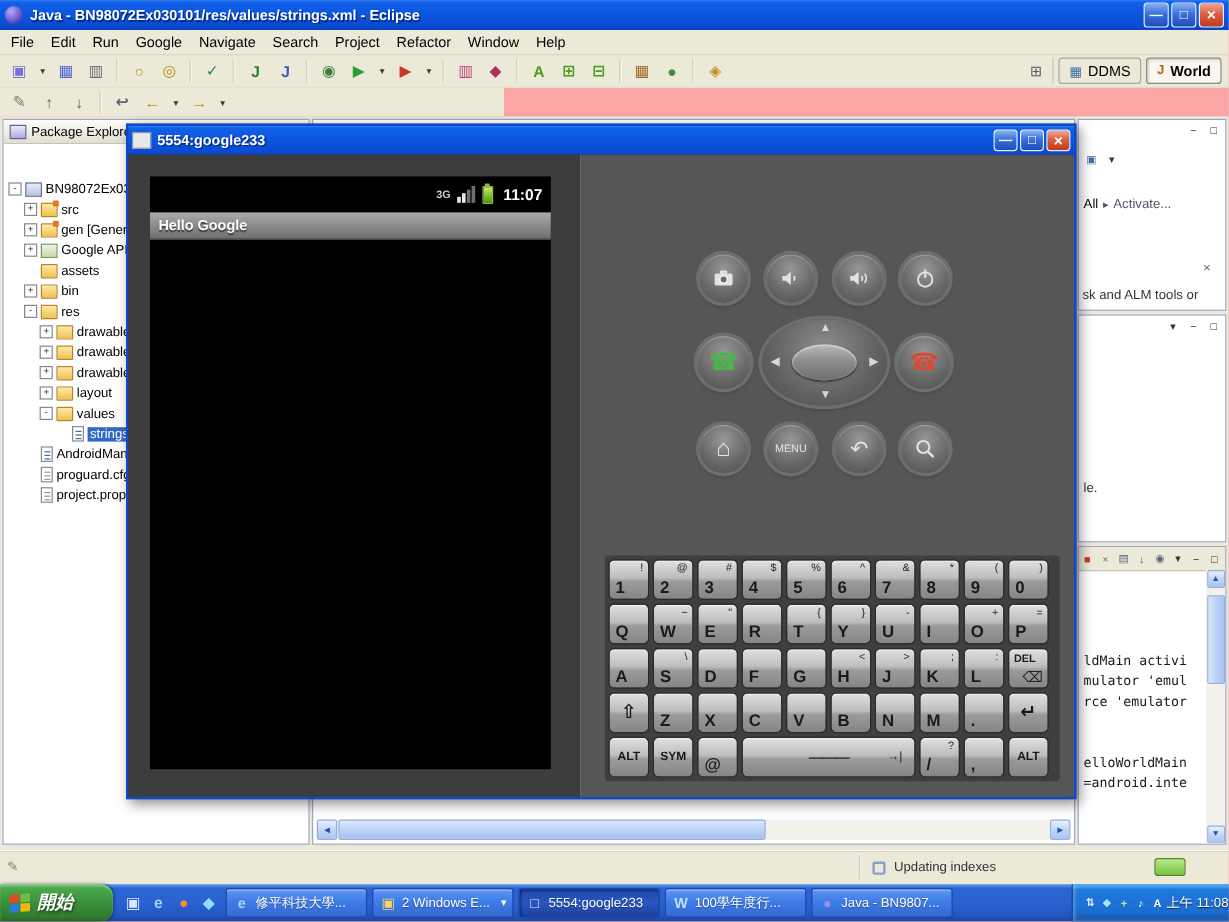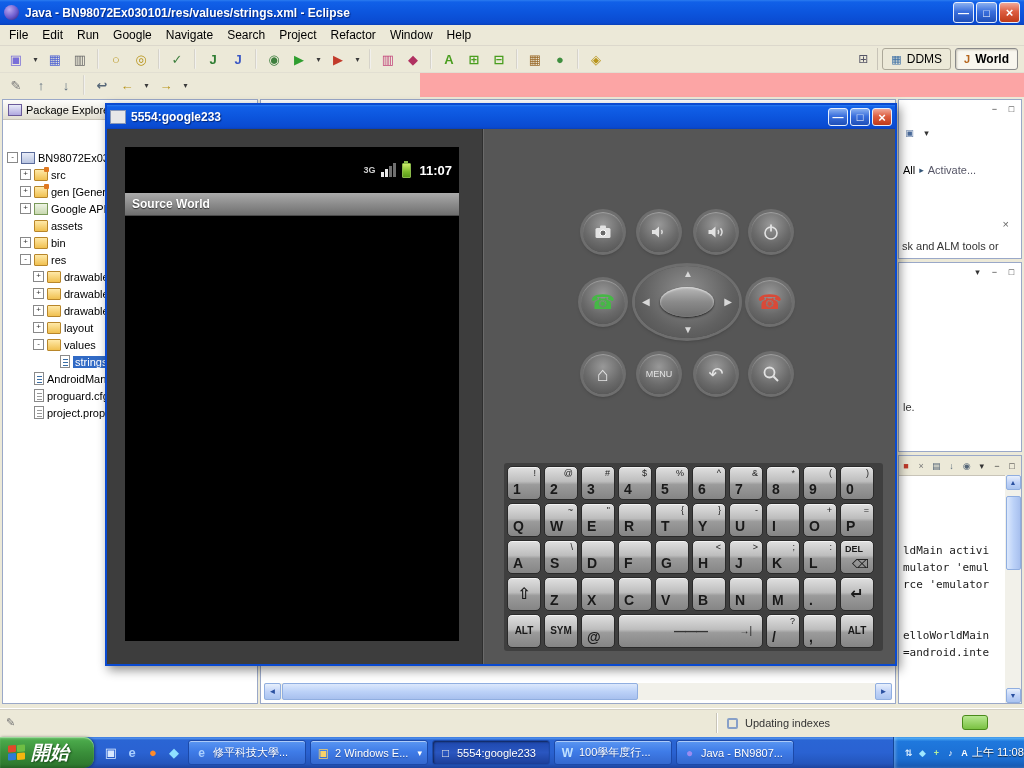--- a/index.html
+++ b/index.html
@@ -94,21 +94,21 @@
   .emu{position:absolute;left:105px;top:103px;width:792px;height:563px;z-index:50;border:2px solid #0a4ad0;box-sizing:border-box;background:#3d3d3d;box-shadow:3px 4px 10px rgba(0,0,0,.45)}
   .emu-tb{height:24px;background:linear-gradient(180deg,#2b7cf0 0%,#1160e8 8%,#0c55dd 50%,#0a4ad0 92%,#0a40b8 100%);display:flex;align-items:center;padding:0 3px;color:#fff}
   .emu-icon{width:14px;height:12px;background:#e8e8e8;border:1px solid #8898b8;margin-right:5px;flex:0 0 14px}
   .emu-title{font-weight:bold;font-size:12px;text-shadow:1px 1px 1px #00247a;flex:1;white-space:nowrap}
   .emu-tb .wbtn{width:20px;height:18px}
   .emu-body{display:flex;height:535px}
   .emu-left{flex:0 0 375px;background:#3d3d3d;position:relative}
   .emu-right{flex:1;background:#565656;position:relative;border-left:1px solid #2e2e2e;box-shadow:inset 1px 0 0 #6a6a6a}
 
   .phone-screen{position:absolute;left:18px;top:18px;width:334px;height:494px;background:#000}
-  .p-status{height:30px;display:flex;align-items:center;justify-content:flex-end;gap:6px;padding:8px 7px}
+  .p-status{height:30px;display:flex;align-items:center;justify-content:flex-end;gap:6px;padding:0 7px}
   .net3g{color:#cfcfcf;font-size:9px;font-weight:bold}
   .sigbars{display:flex;align-items:flex-end;gap:1px;height:14px}
   .sigbars i{width:3px;background:#e8e8e8;display:block}
   .sigbars i:nth-child(1){height:5px}.sigbars i:nth-child(2){height:8px}
   .sigbars i:nth-child(3){height:11px;background:#6f6f6f}.sigbars i:nth-child(4){height:14px;background:#6f6f6f}
   .batt{width:9px;height:15px;background:linear-gradient(180deg,#cdeb6a,#7ab82a 60%,#5a9a1a);border:1px solid #8ab84a;position:relative;border-radius:1px;box-sizing:border-box}
   .batt::before{content:"";position:absolute;top:-3px;left:1px;width:4px;height:2px;background:#8ab84a}
   .p-time{color:#fff;font-size:13px;font-weight:bold;margin-left:2px}
   .p-title{height:22px;background:linear-gradient(180deg,#ababab,#8f8f8f 45%,#6f6f6f);border-bottom:1px solid #4a4a4a;color:#fff;font-size:12px;font-weight:bold;line-height:22px;padding-left:7px;text-shadow:0 1px 1px #333}
   .p-content{padding:8px 7px;color:#ececec;font-size:13px}
@@ -149,21 +149,21 @@
   .key.wide .ksub{top:50%;transform:translateY(-50%);right:10px;font-size:10px}
   .key.del .klabel{font-size:9px;left:4px;bottom:auto;top:4px}
   .key.del .ksub{font-size:12px;top:auto;bottom:3px;right:4px}
 
   
   .taskbar{position:absolute;left:0;top:737px;width:1024px;height:31px;z-index:100;
            background:linear-gradient(180deg,#3a77e0 0%,#5191ea 4%,#2a65d4 10%,#2a62d2 50%,#2456bd 85%,#1d449f 100%)}
   .start{position:absolute;left:0;top:0;height:31px;width:94px;border-radius:0 10px 10px 0;box-sizing:border-box;
          background:linear-gradient(180deg,#6cbf6c 0%,#4aa84a 12%,#3a8f3a 50%,#2f7a2f 88%,#256325 100%);
          display:flex;align-items:center;gap:6px;padding:0 10px 0 8px;box-shadow:inset 0 1px 1px #9fdc9f,1px 0 3px rgba(0,0,0,.4)}
-  .start-label{color:#fff;font-size:19px;font-weight:bold;font-style:italic;text-shadow:1px 1px 2px #1a4a1a}
+  .start-label{color:#fff;font-size:15px;font-weight:bold;font-style:italic;text-shadow:1px 1px 2px #1a4a1a}
   .winflag{width:17px;height:15px;display:grid;grid-template-columns:8px 8px;grid-template-rows:7px 7px;gap:1px;transform:skewY(-4deg)}
   .winflag i{border-radius:1px;display:block}
   .wf1{background:#e14a2a}.wf2{background:#6fbe44}.wf3{background:#2d7bd4}.wf4{background:#f5b60f}
   .qlaunch{position:absolute;left:98px;top:0;height:31px;display:flex;align-items:center;gap:3px;padding:0 4px}
   .ql-icon{width:18px;height:18px;display:flex;align-items:center;justify-content:center;font-size:13px;font-weight:bold}
   .tasks{position:absolute;left:188px;top:0;height:31px;display:flex;align-items:center;gap:4px}
   .task{width:118px;height:25px;border-radius:3px;box-sizing:border-box;border:1px solid #1c49a8;
         background:linear-gradient(180deg,#5b97f2 0%,#3f7ce8 45%,#3468cf 100%);
         box-shadow:inset 0 1px 0 rgba(255,255,255,.5);display:flex;align-items:center;gap:4px;padding:0 5px;color:#fff;font-size:11px}
   .task.active{background:linear-gradient(180deg,#1e48ae,#2a56c0 50%,#1c3f9a);box-shadow:inset 1px 1px 2px rgba(0,0,0,.5)}
@@ -481,21 +481,21 @@
             <span class="net3g">3G</span>
             <span class="sigbars">
                 <i></i>
                 <i></i>
                 <i></i>
                 <i></i>
               </span>
             <span class="batt"></span>
             <span class="p-time">11:07</span>
           </div>
-          <div class="p-title">Source World</div>
+          <div class="p-title">Hello Google</div>
         </div>
       </div>
 
       <div class="emu-right">
 
         <div class="hwbtn c1 row1">
           <svg width="20" height="20" viewBox="0 0 20 20">
             <rect x="7" y="3.5" width="6" height="3" rx="1" fill="#e2e2e2"></rect>
             <rect x="2.5" y="6" width="15" height="10" rx="1.5" fill="#e2e2e2"></rect>
             <circle cx="10" cy="11" r="3" fill="#6a6a6a" stroke="#fff" stroke-width="1"></circle>

